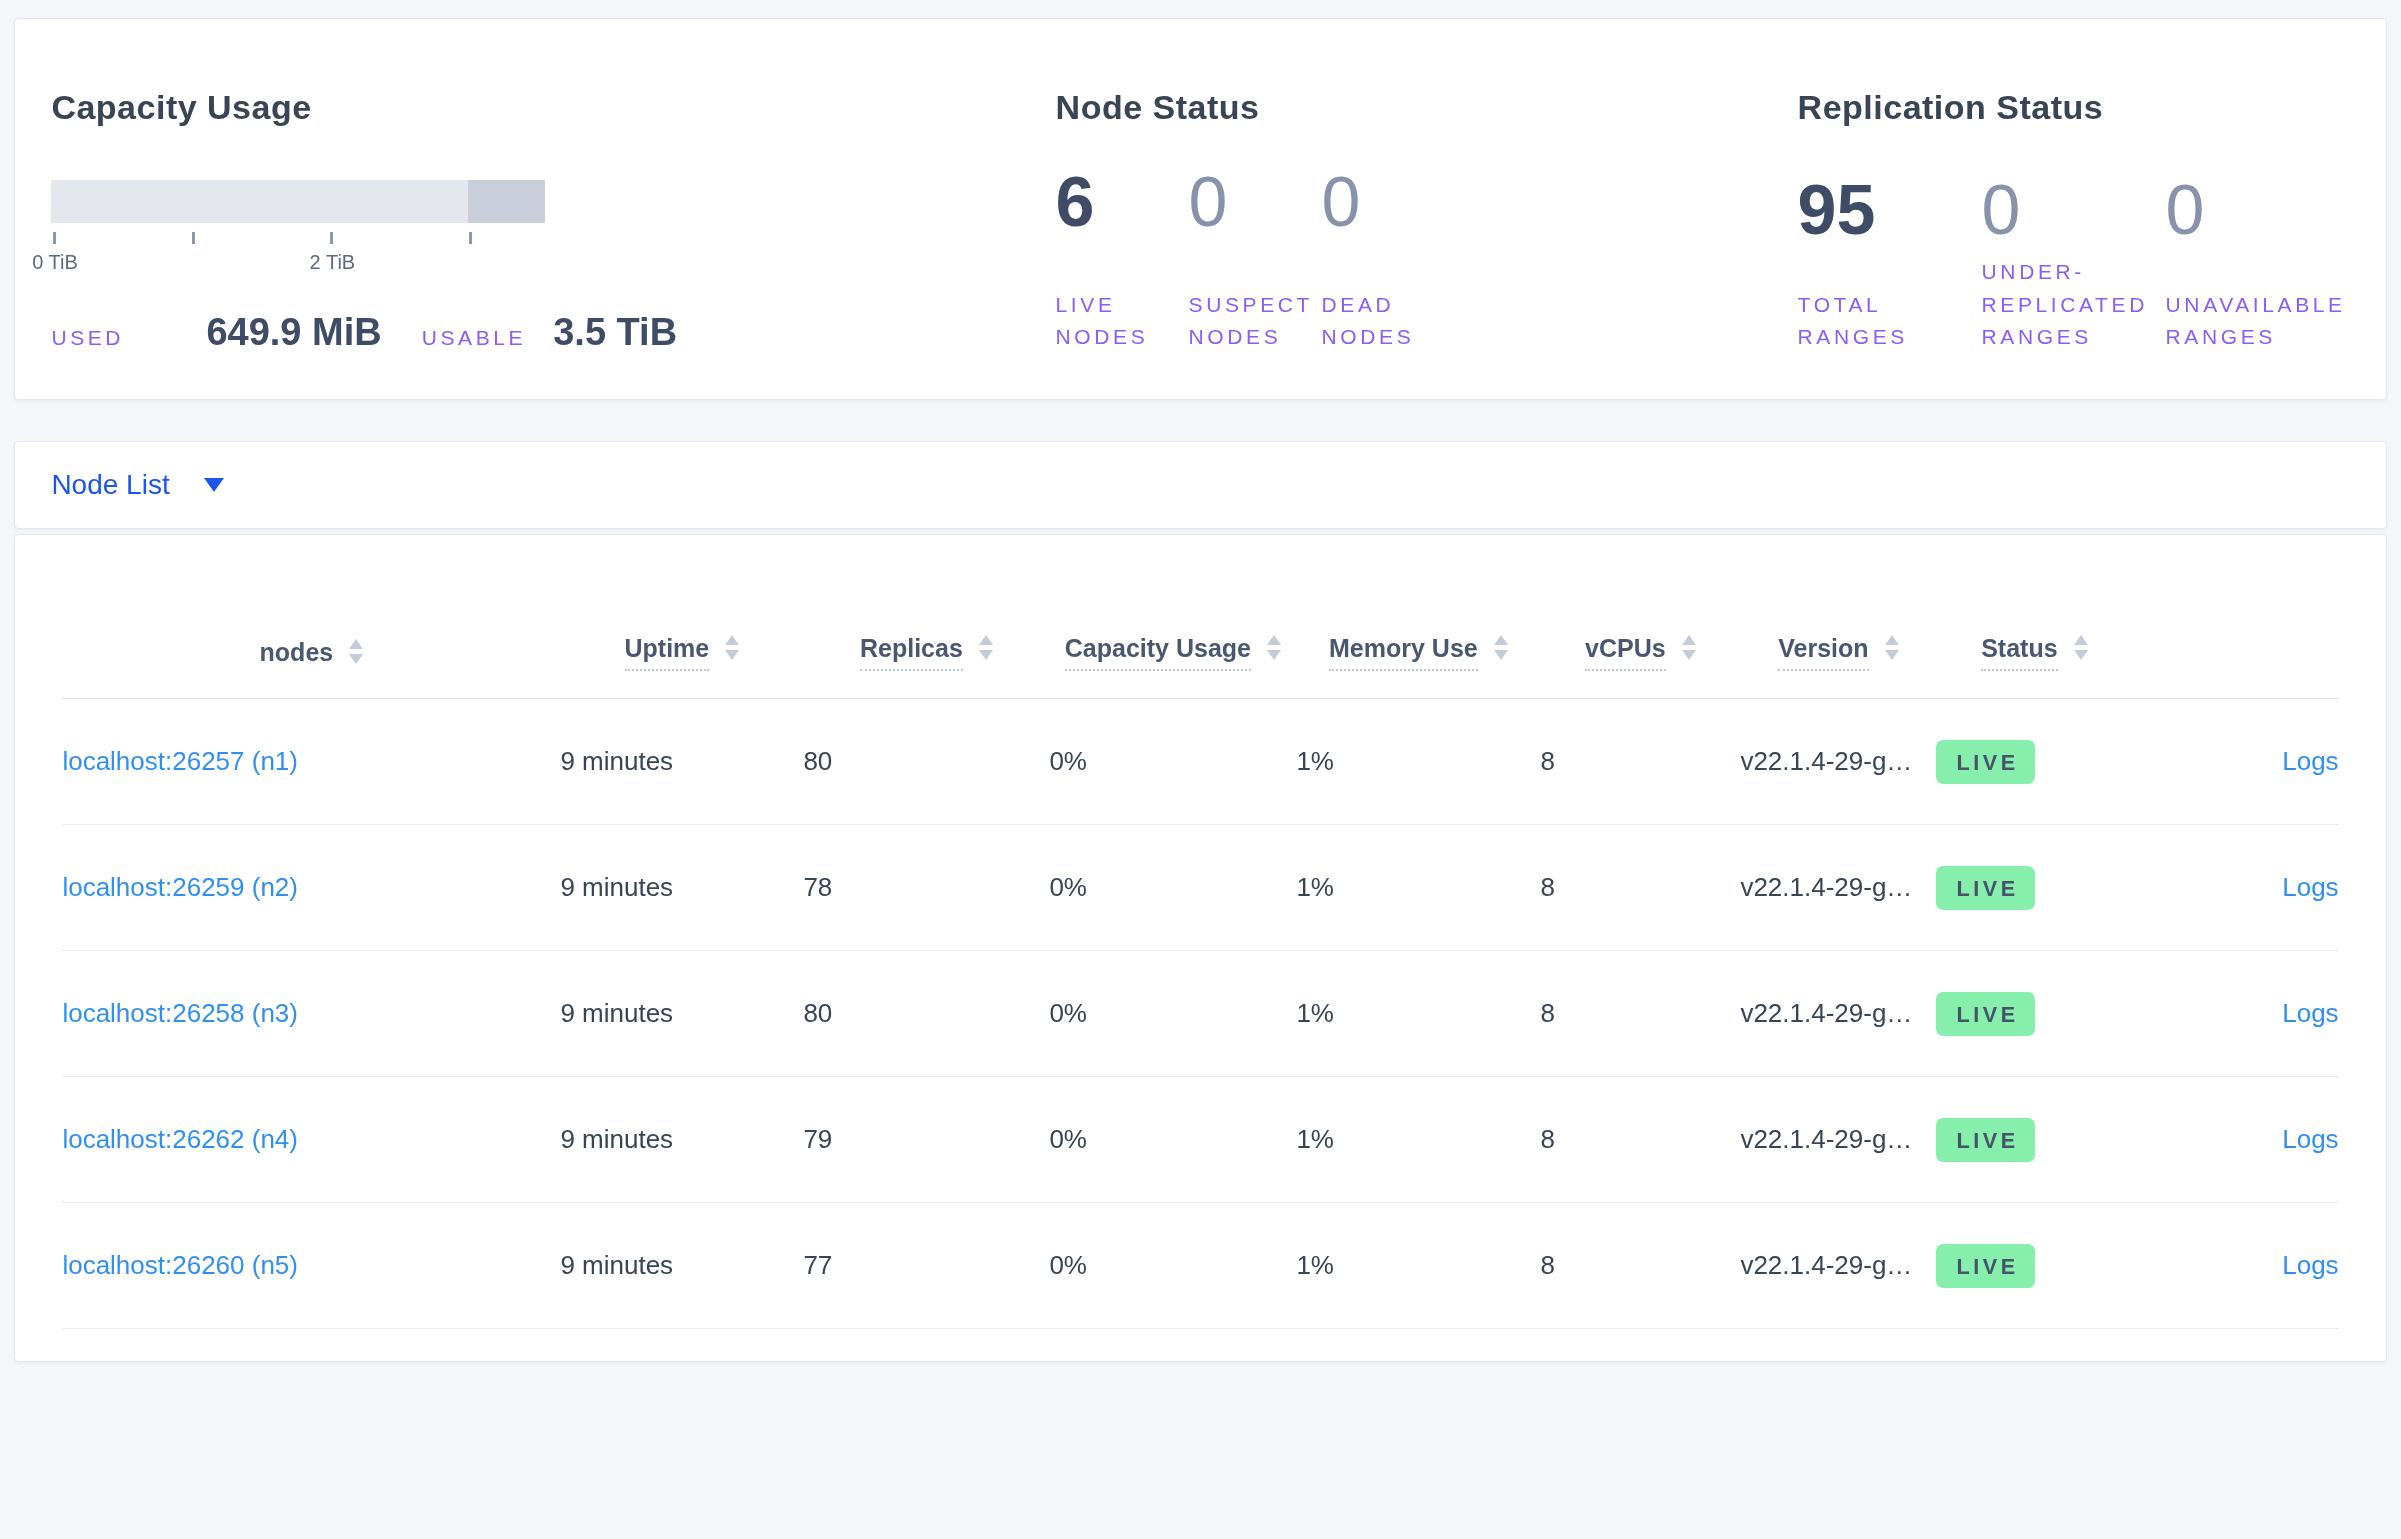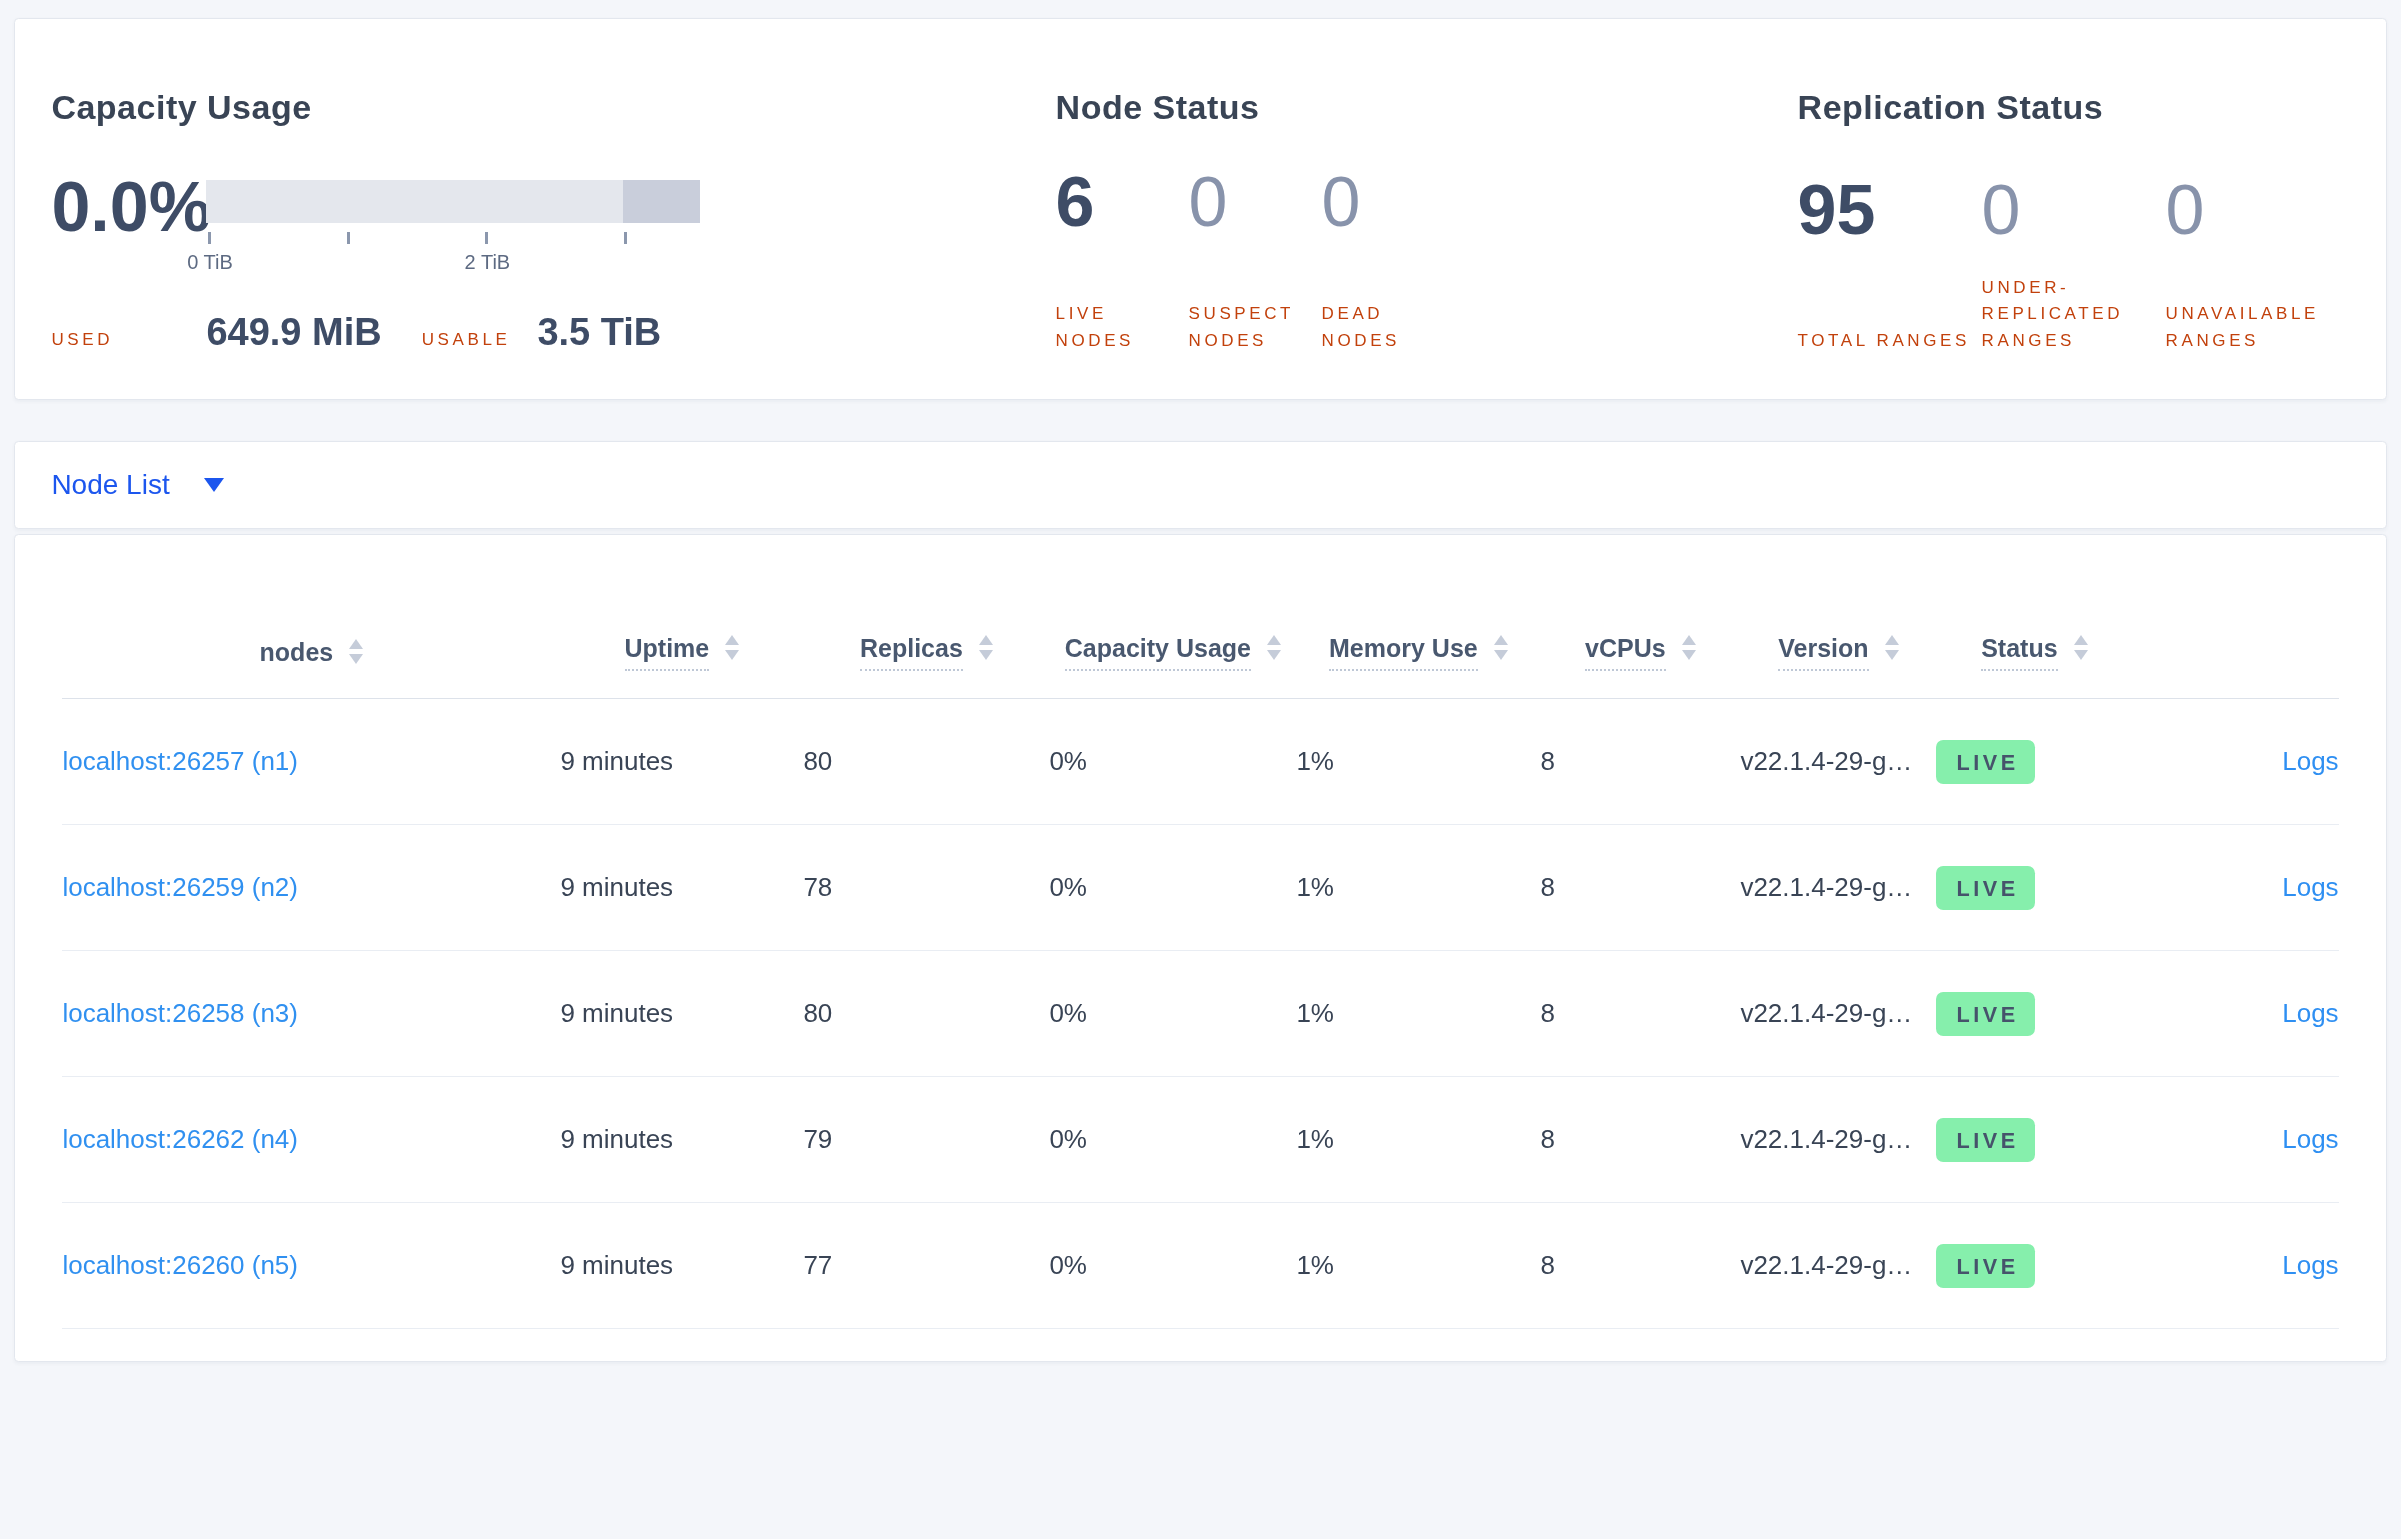--- a/index.html
+++ b/index.html
@@ -38,21 +38,21 @@
   .bar-block { margin-top:12.6px; }
   .cap-bar { position:relative; width:494px; height:43px; background:#e4e7ed; }
   .cap-bar-dark { position:absolute; top:0; right:0; width:77px; height:100%; background:#c9cedb; }
   .cap-ticks { position:relative; width:494px; height:12.6px; margin-top:9px; }
   .tick { position:absolute; top:0; width:2.7px; height:12.6px; background:#8b97ad; }
   .tick.t0{left:1.8px;} .tick.t1{left:141px;} .tick.t2{left:279px;} .tick.t3{left:418px;}
   .cap-tick-labels { position:relative; width:494px; height:27px; margin-top:7.2px; }
   .tick-label { position:absolute; font-size:20px; color:#5d6a82; transform:translateX(-50%); white-space:nowrap; }
   .tick-label.l0{left:3.6px;} .tick-label.l2{left:281px;}
   .cap-stats { display:flex; align-items:baseline; margin-top:auto; }
-  .stat-label { font-size:17px; letter-spacing:3.6px; color:#c2410c; font-weight:400; }
+  .stat-label { font-size:21px; letter-spacing:3.6px; color:#8b5cf6; font-weight:400; }
   .cap-stats .lbl-used { width:155px; }
   .cap-stats .lbl-usable { margin-left:40px; margin-right:27px; }
   .stat-value { font-size:38px; font-weight:700; color:#3e4c66; }
 
   
   .stat-row { display:flex; margin-top:40px; flex:1; }
   .stat-col { display:flex; flex-direction:column; }
   .ov-nodes .stat-col { width:133px; }
   .ov-repl .stat-col { width:184px;margin-top:8px; }
   .stat-num { font-size:70px; line-height:1; font-weight:600; color:#3e4c66; }
@@ -125,21 +125,20 @@
 </head>
 <body>
 
 <div class="page">
 
   <div class="card overview-card">
 
     <div class="ov-section ov-capacity">
       <div class="section-title">Capacity Usage</div>
       <div class="capacity-body">
-        <div class="cap-pct">0.0%</div>
         <div class="bar-block">
           <div class="cap-bar">
             <div class="cap-bar-dark"></div>
           </div>
           <div class="cap-ticks">
             <div class="tick t0"></div>
             <div class="tick t1"></div>
             <div class="tick t2"></div>
             <div class="tick t3"></div>
           </div>

